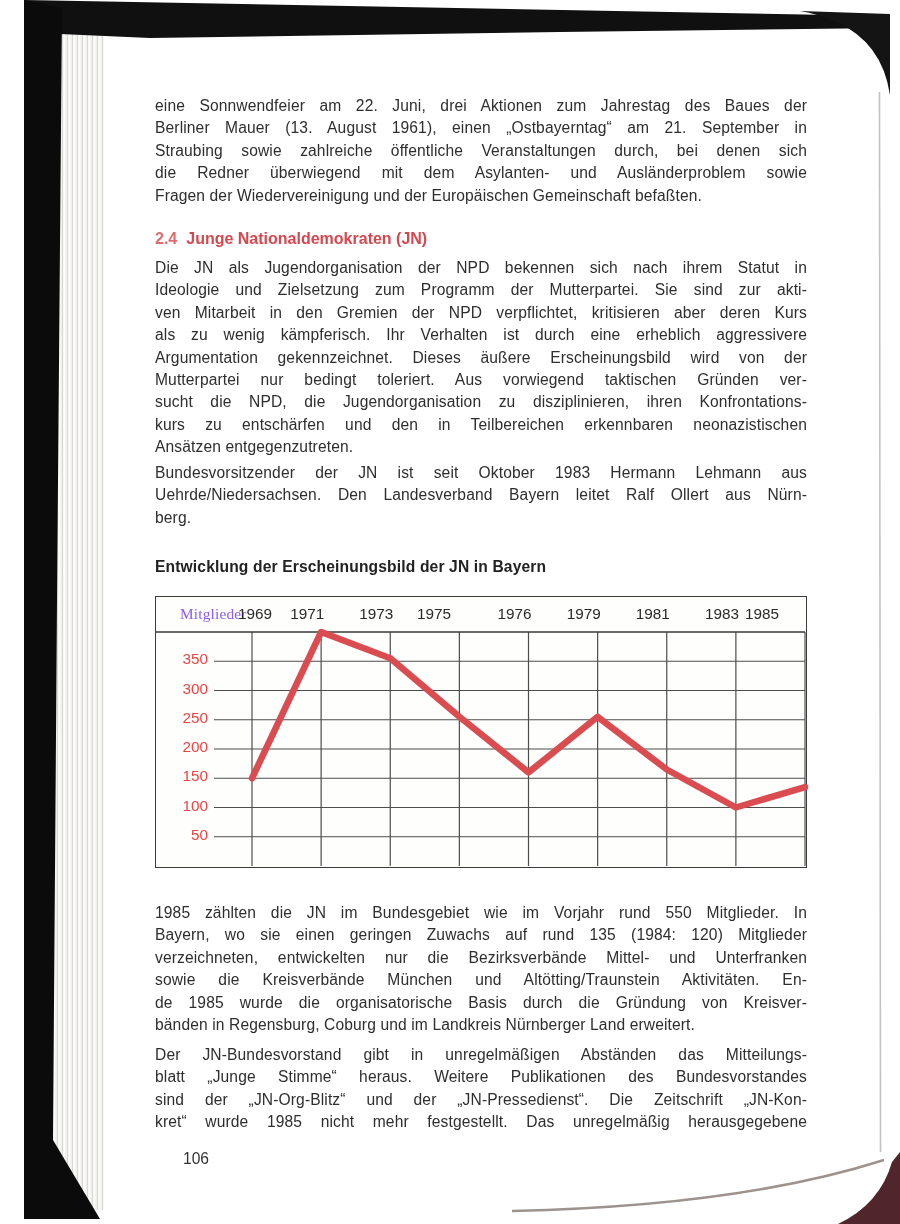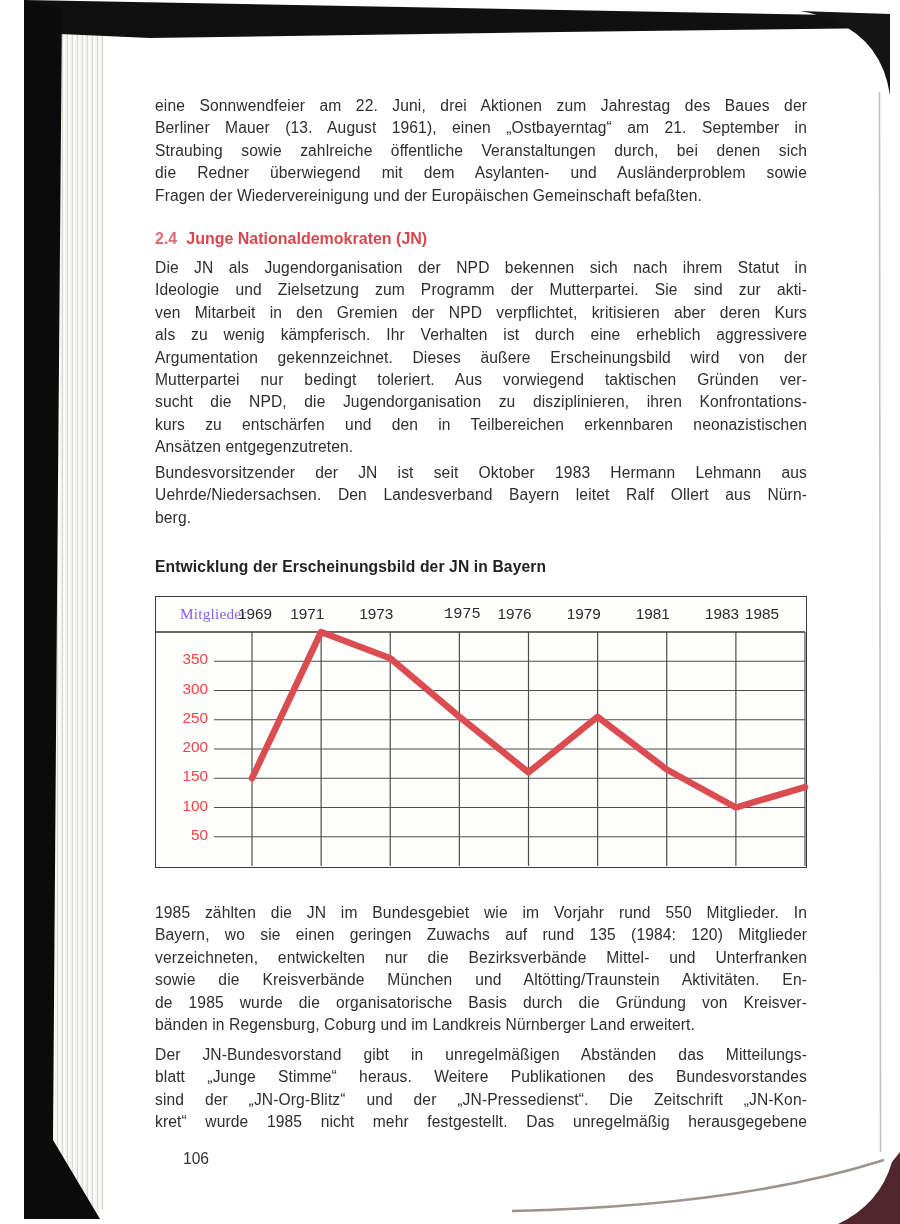--- a/index.html
+++ b/index.html
@@ -96,21 +96,21 @@
             <line x1="510.75" y1="35" x2="510.75" y2="269" stroke="#4d4d4d" stroke-width="1.2"></line>
             <line x1="579.875" y1="35" x2="579.875" y2="269" stroke="#4d4d4d" stroke-width="1.2"></line>
             <line x1="649" y1="35" x2="649" y2="269" stroke="#4d4d4d" stroke-width="1.2"></line>
             <line x1="0" y1="35" x2="649" y2="35" stroke="#383838" stroke-width="1.7"></line>
             <polyline points="96,181.25 165.125,35 234.25,61.32500000000002 303.375,119.82500000000002 372.5,175.39999999999998 441.625,119.82500000000002 510.75,172.47500000000002 579.875,210.5 649,190.02499999999998" fill="none" stroke="#db4c50" stroke-width="6.5" stroke-linejoin="round" stroke-linecap="round"></polyline>
           </svg>
         <span class="row-header">Mitglieder</span>
       <span class="year-label" style="left: 114px;">1969</span>
           <span class="year-label" style="left: 166.125px;">1971</span>
           <span class="year-label" style="left: 235.25px;">1973</span>
-          <span class="year-label" style="left: 320px; font-family: Liberation Mono, monospace;">1975</span>
+          <span class="year-label" style="left: 293px;">1975</span>
           <span class="year-label" style="left: 373.5px;">1976</span>
           <span class="year-label" style="left: 442.625px;">1979</span>
           <span class="year-label" style="left: 511.75px;">1981</span>
           <span class="year-label" style="left: 580.875px;">1983</span>
           <span class="year-label" style="left: 621px;">1985</span>
           <span class="ytick-label" style="top: 228.75px;">50</span>
           <span class="ytick-label" style="top: 199.5px;">100</span>
           <span class="ytick-label" style="top: 170.25px;">150</span>
           <span class="ytick-label" style="top: 141px;">200</span>
           <span class="ytick-label" style="top: 111.75px;">250</span>

